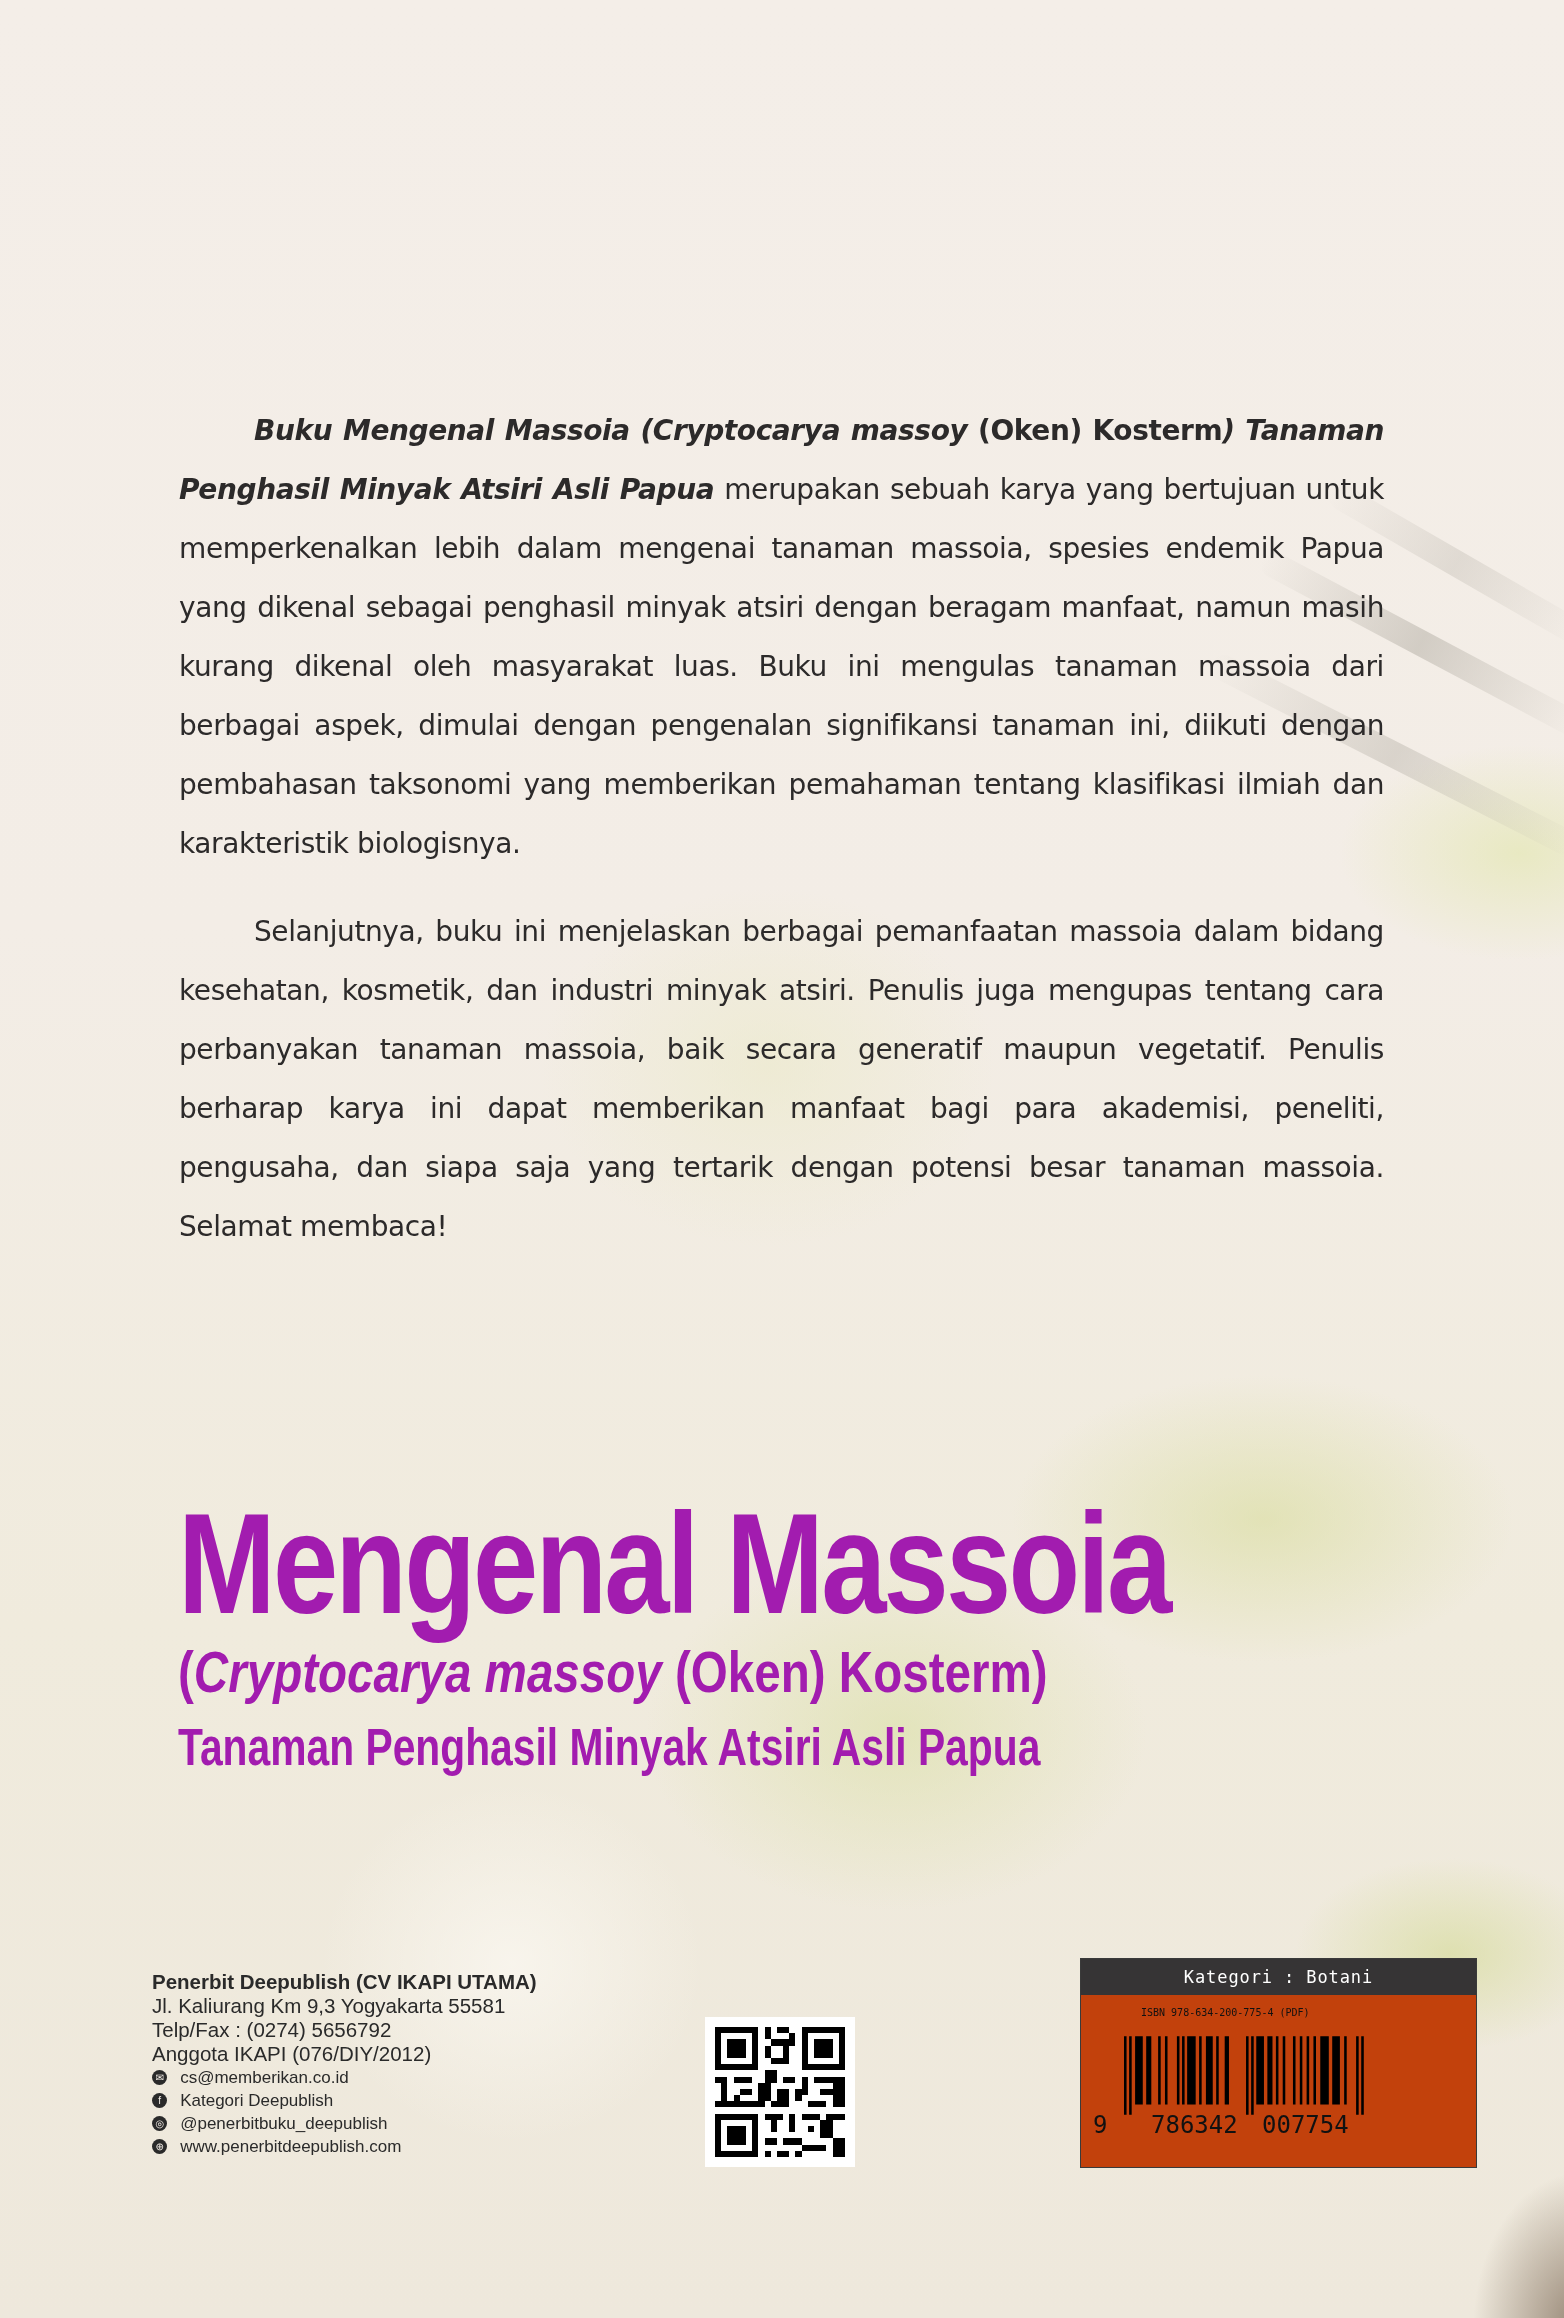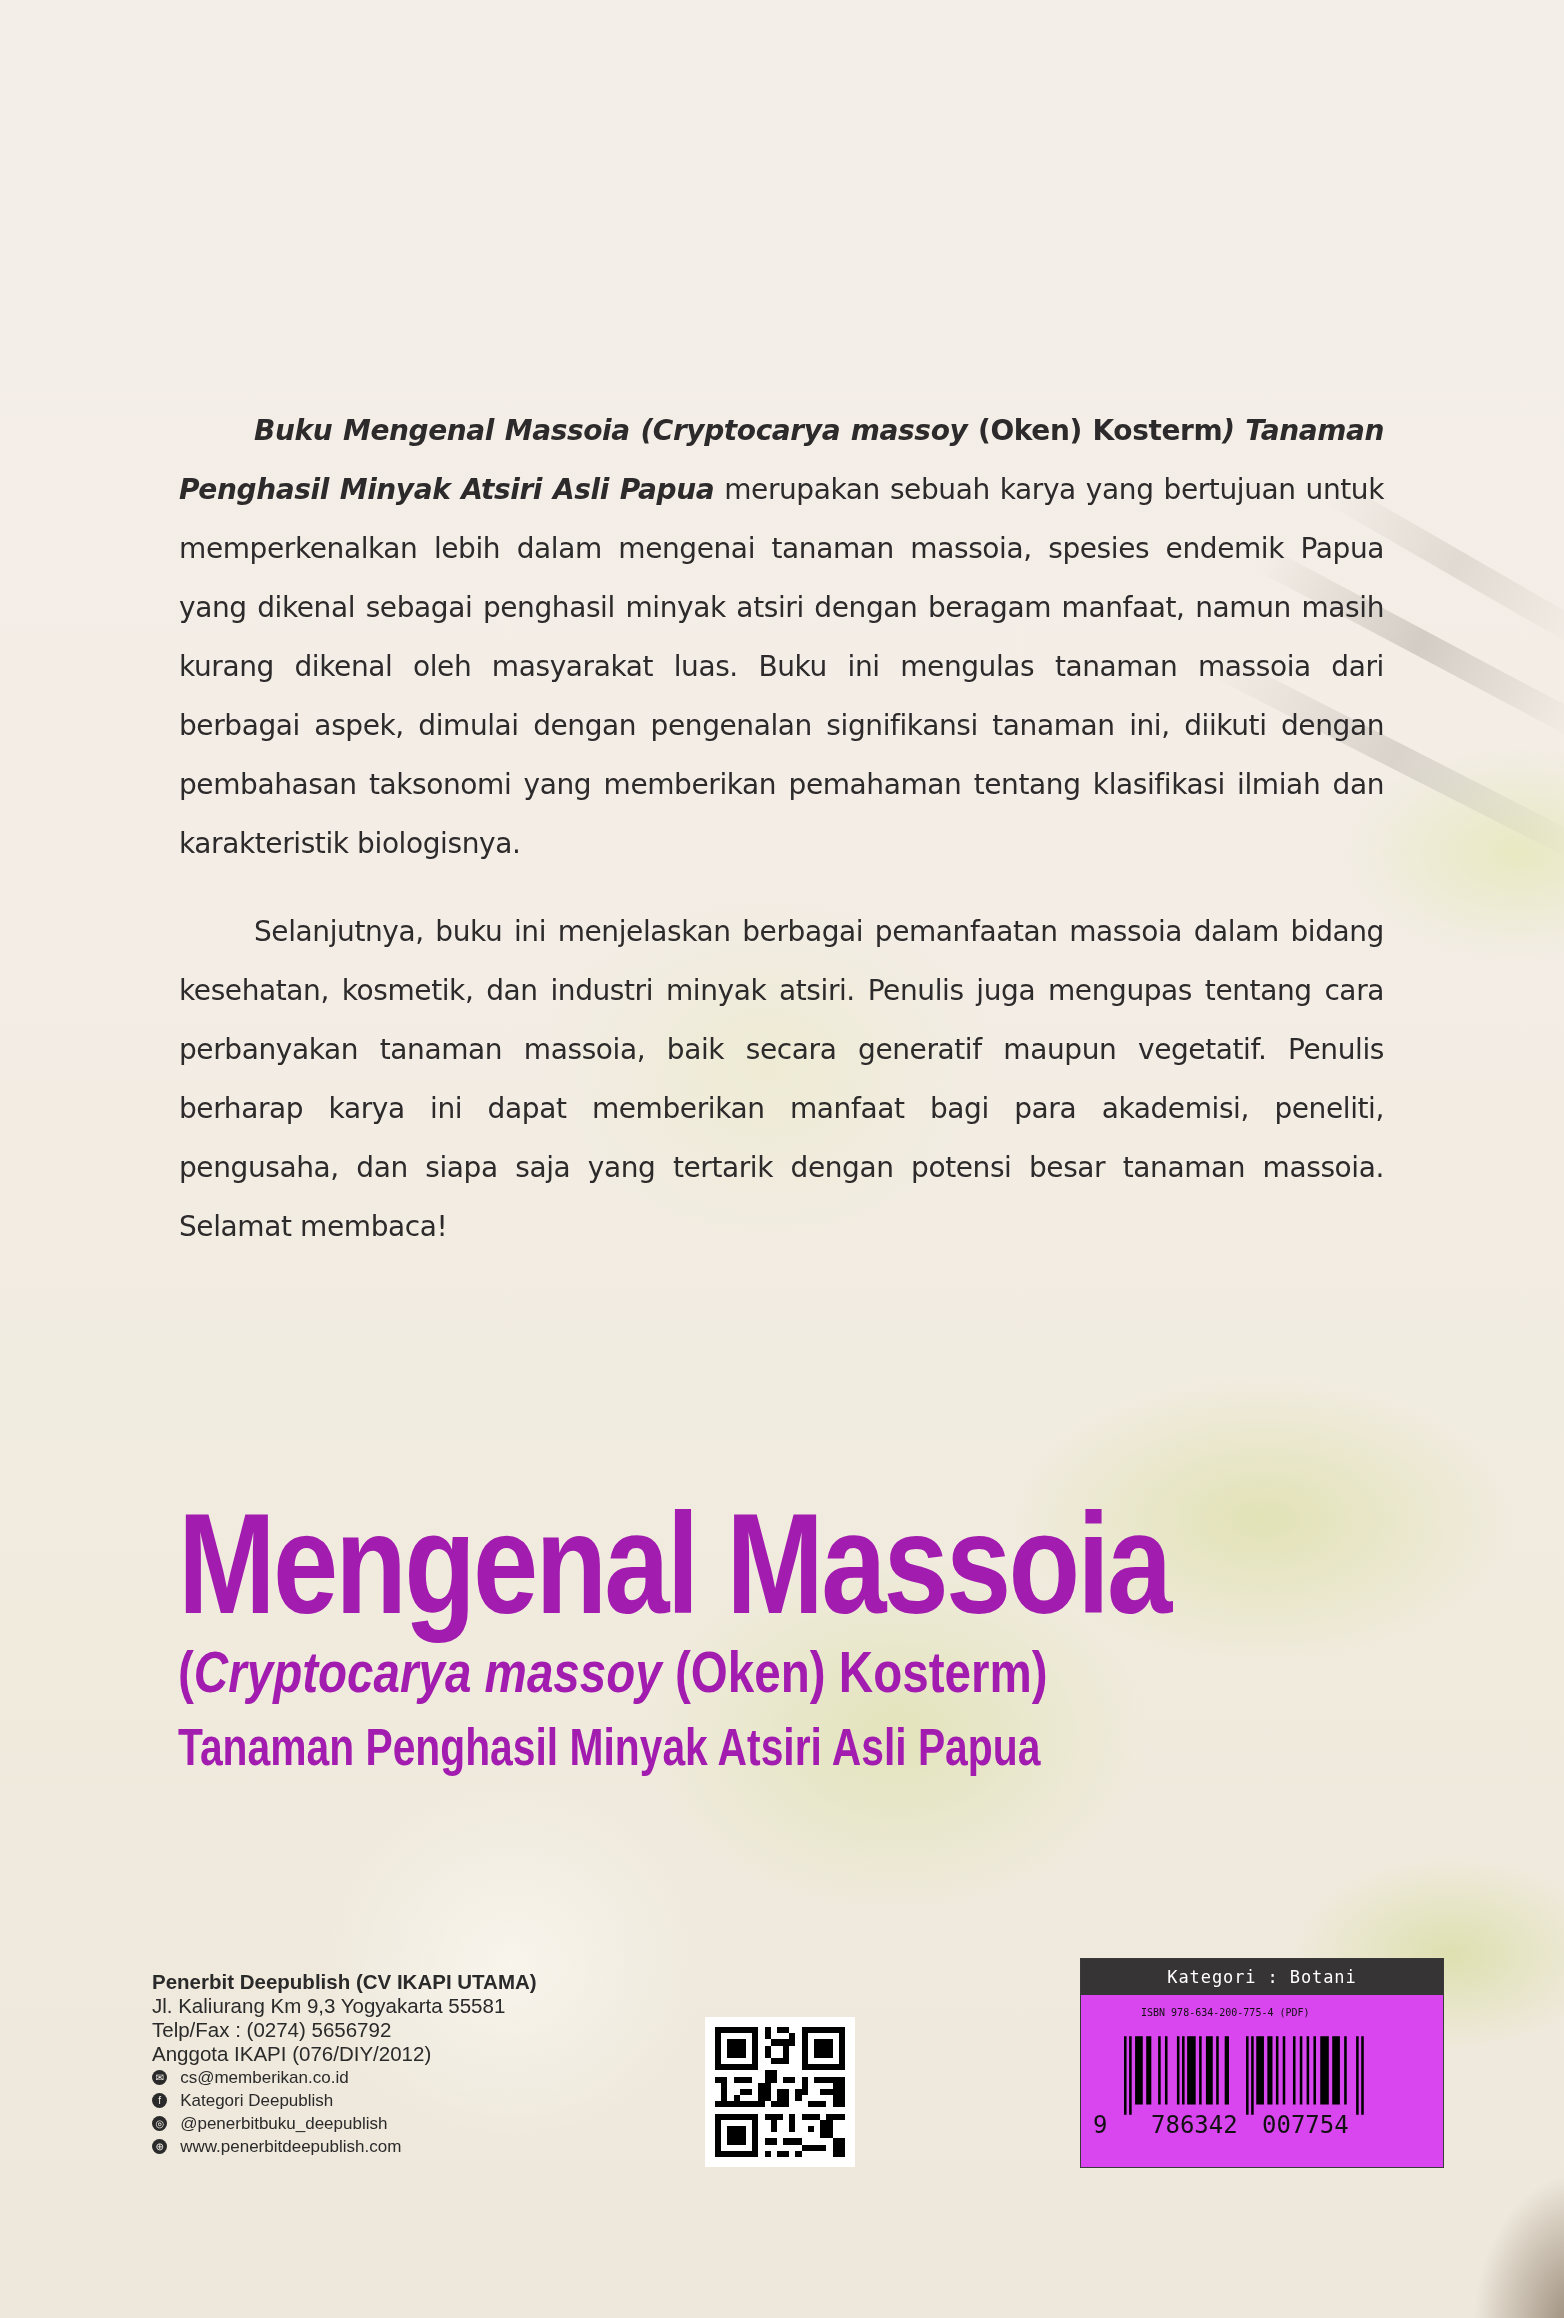--- a/index.html
+++ b/index.html
@@ -62,22 +62,22 @@
   .contact:first-of-type { margin-top: 5.1px; }
   .ci {
     width: 15.4px; height: 15.4px; border-radius: 50%; background: #2a2a2a; color: #f3ede6;
     font-size: 10.2px; line-height: 15.4px; text-align: center; margin-right: 12.8px; flex: none;
   }
   .qr {
     position: absolute; left: 705px; top: 2017px; width: 150px; height: 150px; background: #fff;
   }
   .qr svg { position: absolute; left: 10.2px; top: 10.2px; }
   .isbn-box {
-    position: absolute; left: 1080px; top: 1958px; width: 364px; height: 210px;
-    border: 1.7px solid #3a3a3a; background: #d946ef; box-sizing: border-box;
+    position: absolute; left: 1080px; top: 1958px; width: 397px; height: 210px;
+    border: 1.7px solid #3a3a3a; background: #c2410c; box-sizing: border-box;
   }
   .isbn-cat {
     height: 36px; background: #363435; color: #fff; text-align: center;
     font-family: "DejaVu Sans Mono", monospace; font-size: 17px; line-height: 36px; letter-spacing: 0.9px;
   }
   .isbn-num {
     position: absolute; left: 60px; top: 48px;
     font-family: "DejaVu Sans Mono", monospace; font-size: 10px; color: #111; white-space: nowrap;
   }
   .barcode { position: absolute; left: 43px; top: 77px; }

